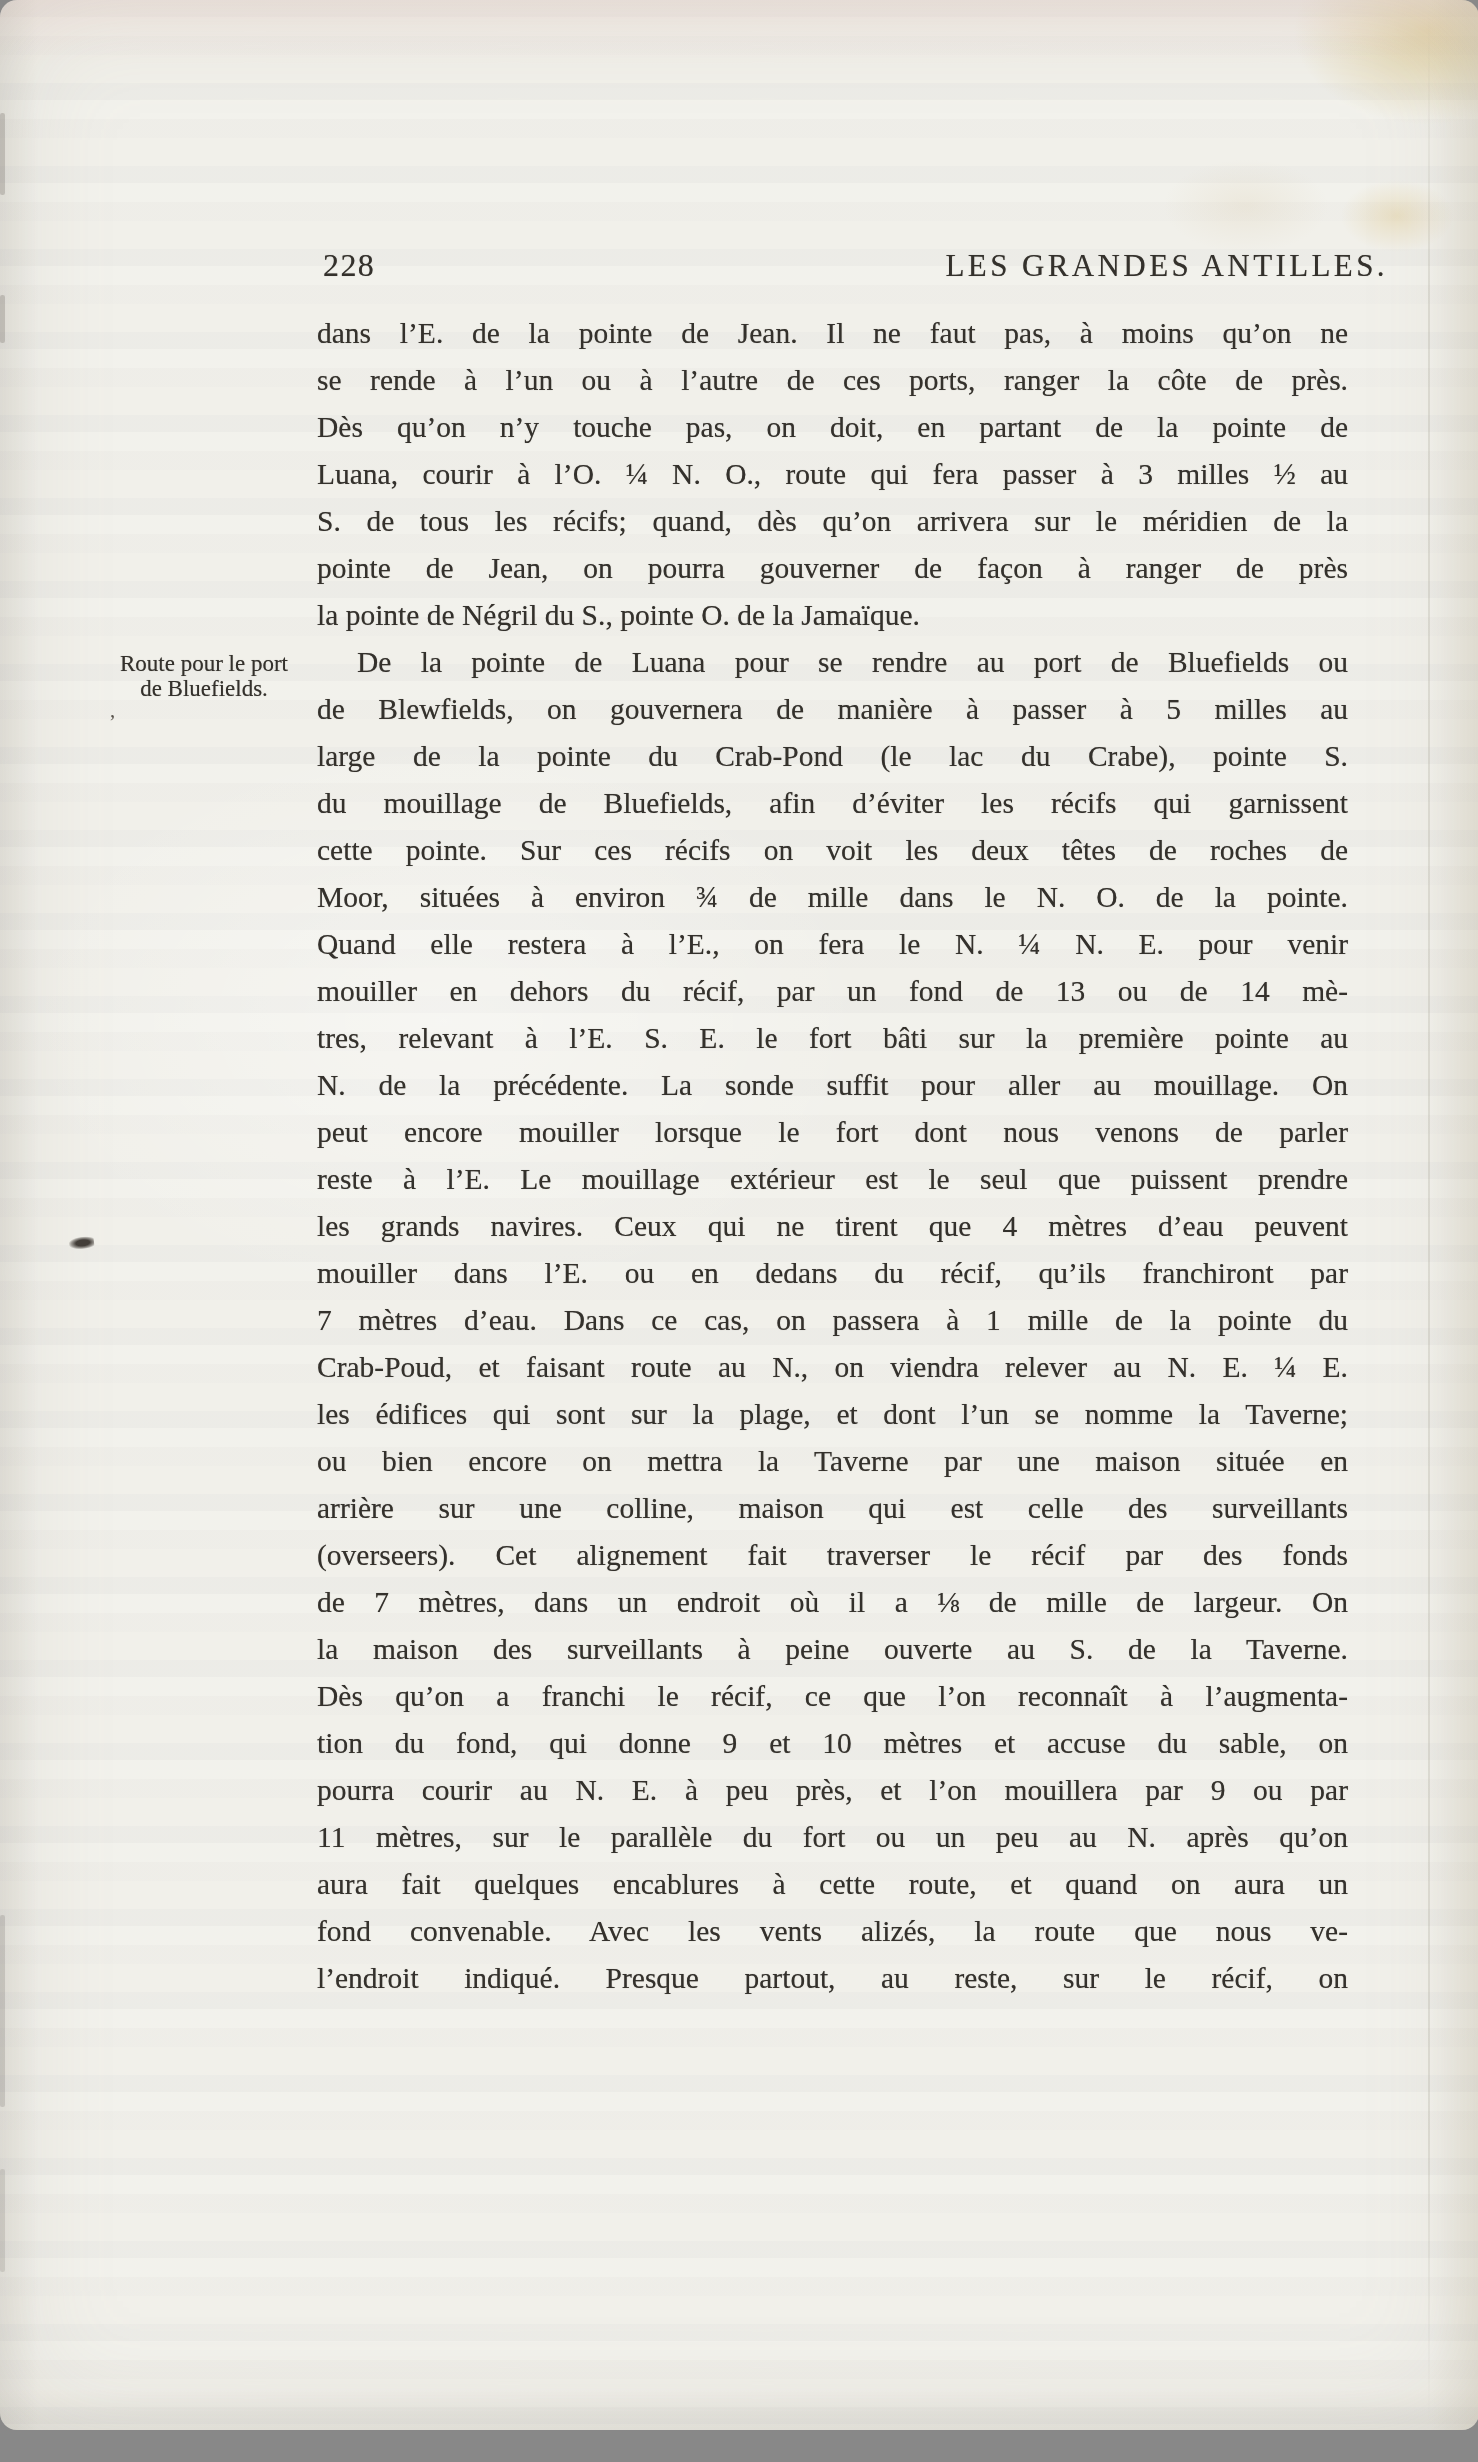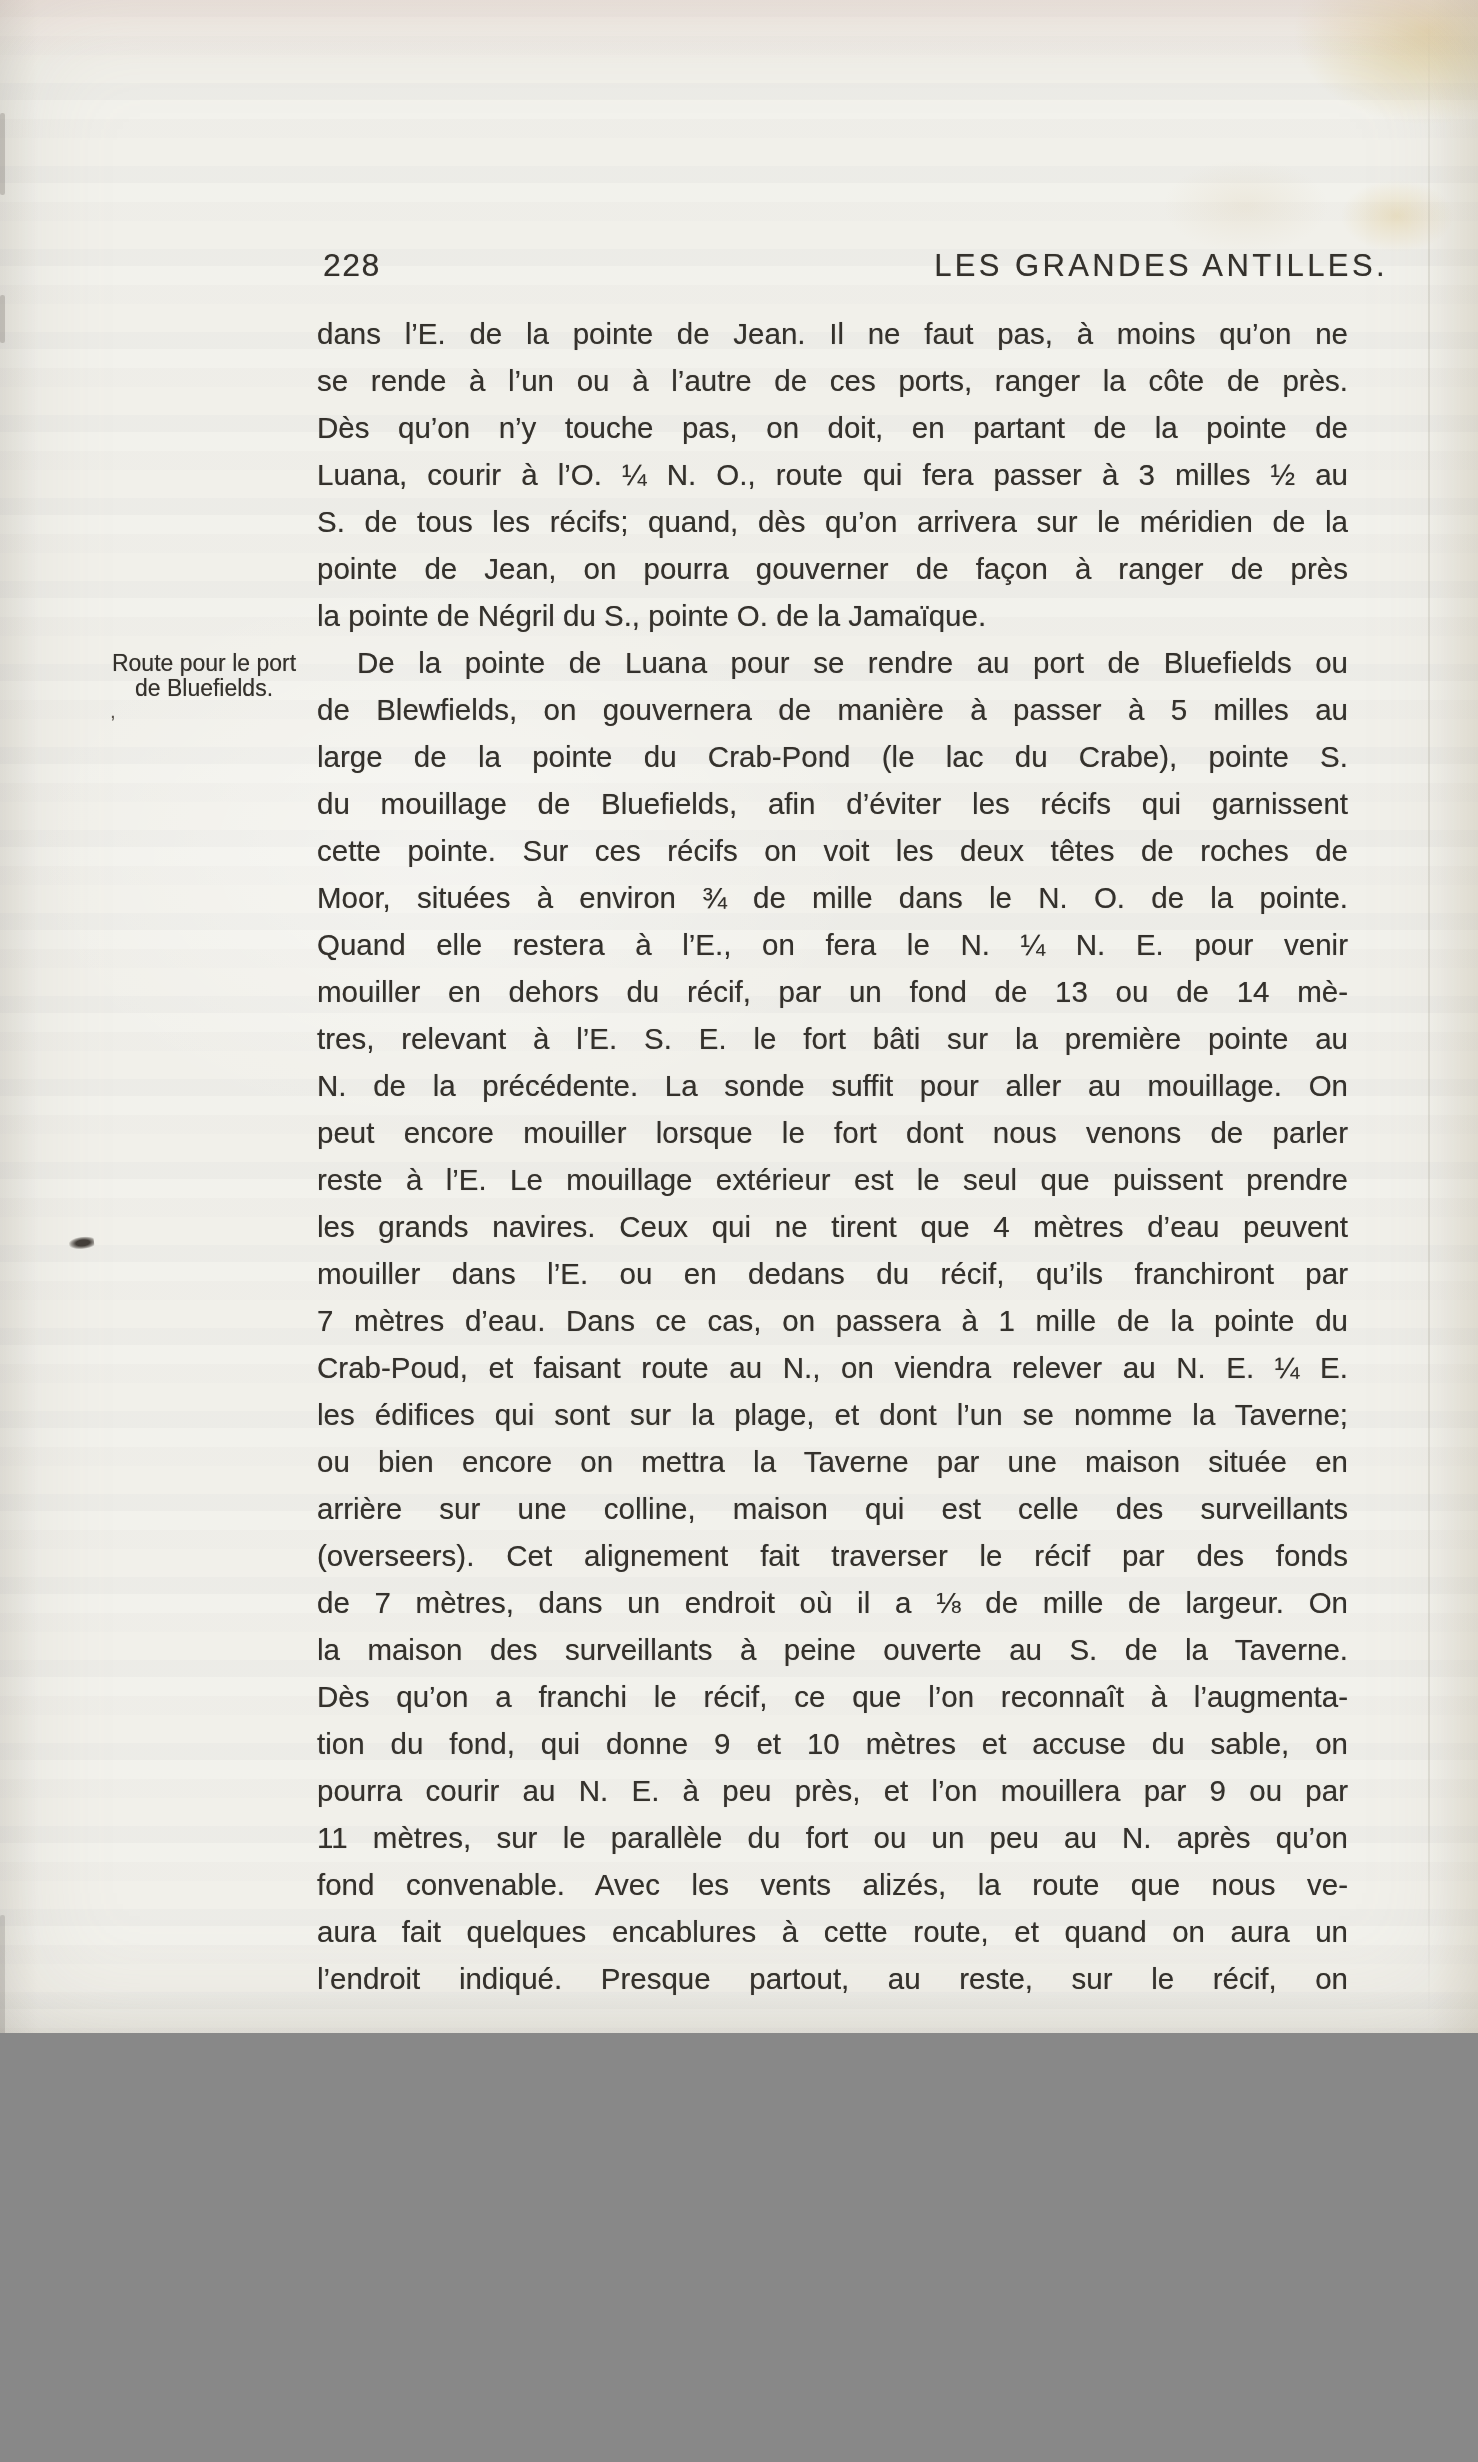--- a/index.html
+++ b/index.html
@@ -1,35 +1,36 @@
 <!DOCTYPE html>
 <html style="font-size:11px"><head>
 <meta charset="utf-8">
 <style>
   html,body { margin:0; padding:0; background:#888; }
   .page {
     position:relative;
-    width:1479px; height:2033px;
+    width:1479px; height:2430px;
     margin:0 auto;
     overflow:hidden;
     color:#34312c;
-    font-family:Liberation Sans, sans-serif;
+    font-family:Liberation Serif, serif;
     background:
       linear-gradient(180deg, rgba(242,222,216,0.45) 0px, rgba(242,222,216,0) 65px),
       radial-gradient(ellipse 185px 130px at 1427px 31px, rgba(212,186,110,0.55), rgba(212,186,110,0) 72%),
       radial-gradient(ellipse 75px 48px at 1397px 216px, rgba(218,192,125,0.35), rgba(218,192,125,0) 75%),
       radial-gradient(ellipse 110px 62px at 1246px 206px, rgba(210,190,150,0.18), rgba(210,190,150,0) 75%),
       radial-gradient(ellipse 618px 412px at 30% 42%, rgba(255,255,255,0.35), rgba(255,255,255,0) 70%),
       repeating-linear-gradient(180deg,
         rgba(188,192,200,0.085) 0px, rgba(188,192,200,0.085) 16.5px,
         rgba(255,255,255,0.10) 16.5px, rgba(255,255,255,0.10) 36px,
         rgba(200,200,206,0.06) 36px, rgba(200,200,206,0.06) 55px,
         rgba(255,255,255,0.0) 55px, rgba(255,255,255,0.0) 83px),
       #f1f0ea;
     box-shadow: inset 0 0 117px rgba(148,142,124,0.20);
+    border-radius: 17px;
   }
   .vignette { position:absolute; inset:0; pointer-events:none;
     background:
       linear-gradient(90deg, rgba(120,115,105,0.10) 0px, rgba(120,115,105,0) 38px),
       linear-gradient(270deg, rgba(170,158,125,0.16) 0px, rgba(170,158,125,0) 48px),
       linear-gradient(0deg, rgba(140,135,120,0.10) 0px, rgba(140,135,120,0) 41px);
   }
 
   
   .page-number {
@@ -126,22 +127,22 @@
       <div class="line">les édifices qui sont sur la plage, et dont l’un se nomme la Taverne;</div>
       <div class="line">ou bien encore on mettra la Taverne par une maison située en</div>
       <div class="line">arrière sur une colline, maison qui est celle des surveillants</div>
       <div class="line">(overseers). Cet alignement fait traverser le récif par des fonds</div>
       <div class="line">de 7 mètres, dans un endroit où il a ⅛ de mille de largeur. On</div>
       <div class="line">la maison des surveillants à peine ouverte au S. de la Taverne.</div>
       <div class="line">Dès qu’on a franchi le récif, ce que l’on reconnaît à l’augmenta-</div>
       <div class="line">tion du fond, qui donne 9 et 10 mètres et accuse du sable, on</div>
       <div class="line">pourra courir au N. E. à peu près, et l’on mouillera par 9 ou par</div>
       <div class="line">11 mètres, sur le parallèle du fort ou un peu au N. après qu’on</div>
+      <div class="line">aura fait quelques encablures à cette route, et quand on aura un</div>
       <div class="line">fond convenable. Avec les vents alizés, la route que nous ve-</div>
-      <div class="line">aura fait quelques encablures à cette route, et quand on aura un</div>
       <div class="line">l’endroit indiqué. Presque partout, au reste, sur le récif, on</div>
     </div>
 
   <div class="ink-speck"></div>
   <div class="edge-tick tick-a"></div>
   <div class="edge-tick tick-b"></div>
   <div class="edge-tick tick-c"></div>
   <div class="edge-tick tick-d"></div>
   <div class="right-crease"></div>
 </div>

